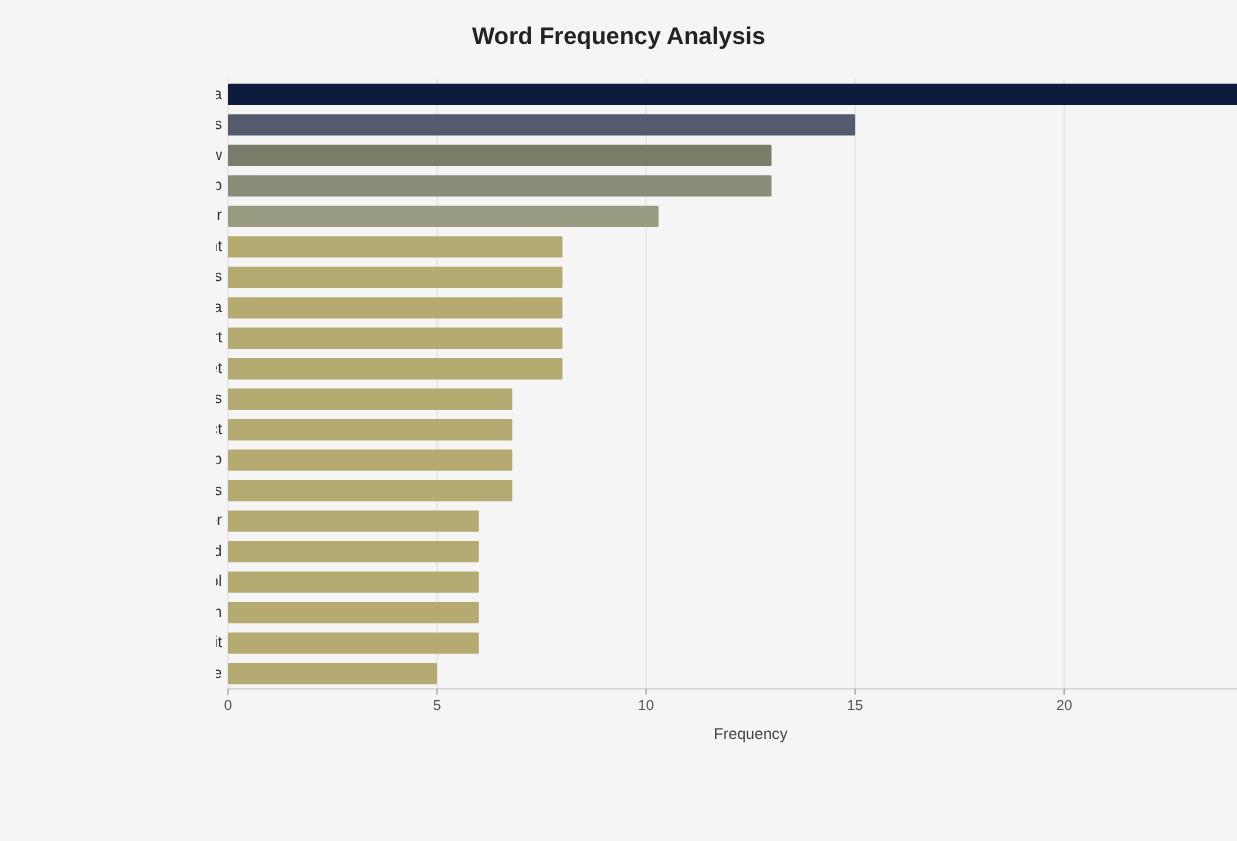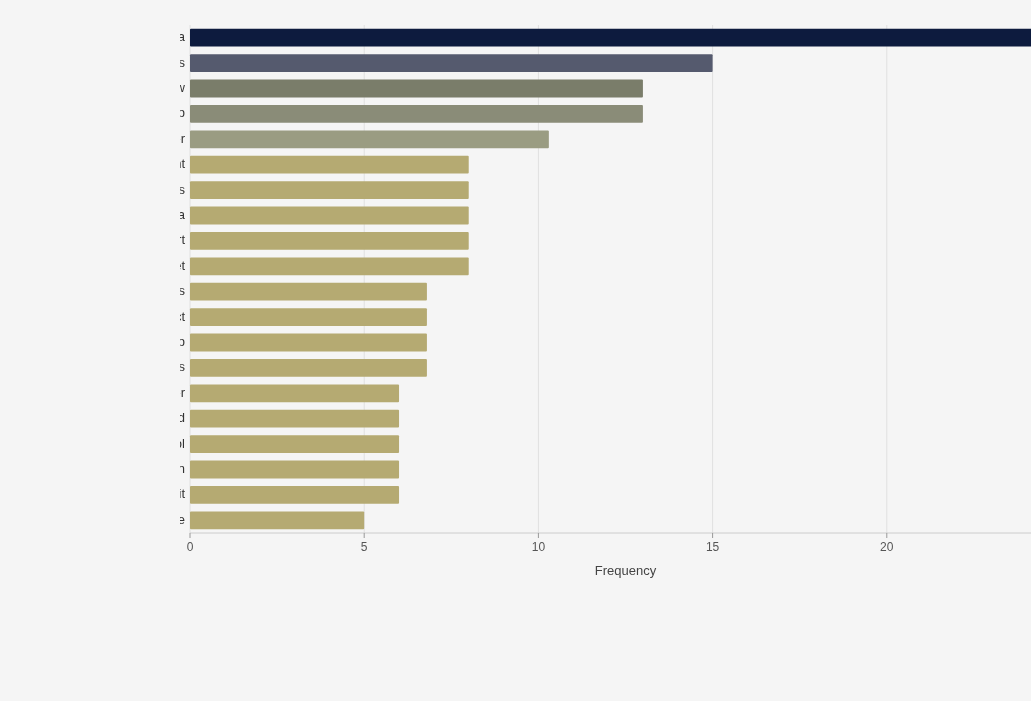--- a/index.html
+++ b/index.html
@@ -33,20 +33,21 @@
       top: 0;
       left: 0;
       width: 100%;
       height: 100%;
     }
   </style>
 </head>
 <body>
 
 <div class="chart-container">
+  <div class="chart-title">Word Frequency Analysis</div>
   <div style="position:relative; width:100%; height: calc(100% - 48px); margin-left: 80px;">
     <svg class="chart-svg" id="chart-svg">
         <rect x="0" y="0" width="901" height="563" fill="#f5f5f5"></rect>
         <line x1="10" y1="5" x2="10" y2="513" stroke="#e0e0e0" stroke-width="1"></line>
         <line x1="184.20000000000002" y1="5" x2="184.20000000000002" y2="513" stroke="#e0e0e0" stroke-width="1"></line>
         <line x1="358.40000000000003" y1="5" x2="358.40000000000003" y2="513" stroke="#e0e0e0" stroke-width="1"></line>
         <line x1="532.6" y1="5" x2="532.6" y2="513" stroke="#e0e0e0" stroke-width="1"></line>
         <line x1="706.8000000000001" y1="5" x2="706.8000000000001" y2="513" stroke="#e0e0e0" stroke-width="1"></line>
         <line x1="881" y1="5" x2="881" y2="513" stroke="#e0e0e0" stroke-width="1"></line>
         <line x1="10" y1="513" x2="881" y2="513" stroke="#cccccc" stroke-width="1"></line>

